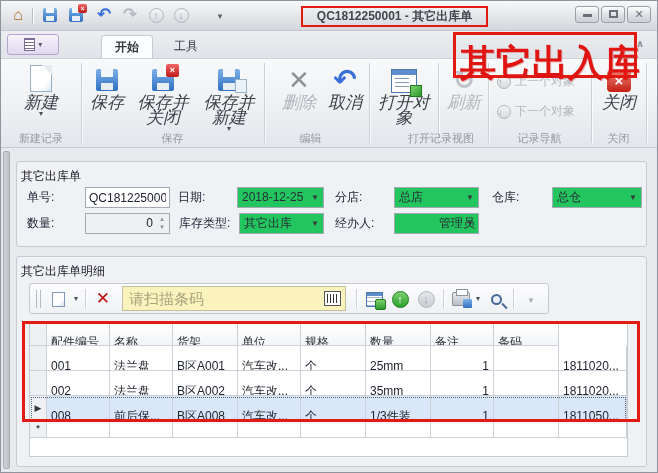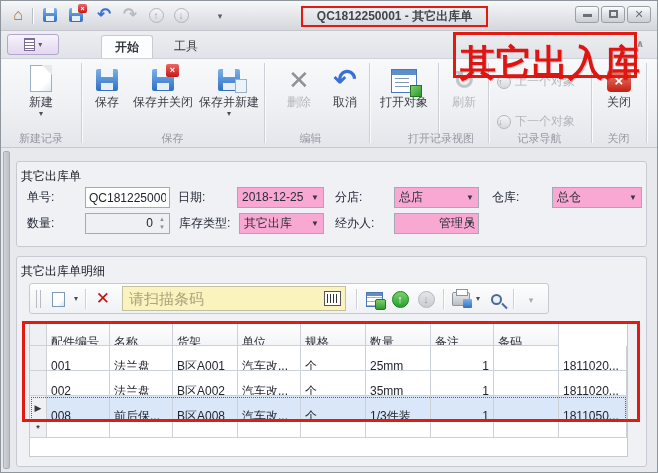--- a/index.html
+++ b/index.html
@@ -41,21 +41,21 @@
   .tab.active { background:#fcfdfe; border:1px solid #c7cbd2; border-bottom:none; border-radius:3px 3px 0 0; font-weight:bold; }
   .ribbon-collapse { position:absolute; right:8px; top:5px; width:18px; height:16px; text-align:center;
     color:#8a8f97; font-size:10px; font-weight:bold; line-height:16px; }
 
   
   .ribbon { position:absolute; left:0; top:57px; width:100%; height:90px;
     background:linear-gradient(#f8f9fa,#eef0f3 55%,#e3e6eb); border-top:1px solid #cfd3d9; border-bottom:1px solid #c5c9d0; }
   .rdiv { position:absolute; top:4px; width:1px; height:80px; background:#ccd0d6; box-shadow:1px 0 0 #fafbfc; }
   .rbtn { position:absolute; top:3px; height:68px; text-align:center; border-radius:3px; }
   .rbtn .ric { height:33px; padding-top:3px; }
-  .rbtn .rlb { font-size:12px; color:#3b3f46; line-height:15px; }
+  .rbtn .rlb { font-size:17px; color:#3b3f46; line-height:15px;font-style:italic; }
   .rbtn .rdropmark { font-size:8px; color:#4a4e55; line-height:8px; }
   .rbtn.disabled .rlb { color:#b3b7bd; }
   .grouplabel { position:absolute; top:72px; height:15px; text-align:center; font-size:11px; color:#9699a0; }
   .icon-newpage { display:inline-block; position:relative; width:22px; height:27px; background:linear-gradient(135deg,#fff 70%,#dce9f5); border:1px solid #9ab0c6; }
   .icon-newpage::before { content:""; position:absolute; right:-1px; top:-1px; border:5px solid transparent; border-top-color:#e7e9ed; border-right-color:#e7e9ed; }
   .floppy.big { width:22px; height:22px; margin-top:4px; }
   .floppy.big::before { left:5px; width:12px; height:8px; }
   .floppy.big::after { left:5px; height:7px; width:12px; }
   .badge-x.big { width:13px; height:13px; font-size:9px; line-height:13px; right:-5px; top:-5px; }
   .minipage { position:absolute; right:-7px; bottom:-2px; width:12px; height:14px; background:#eaf2fa; border:1px solid #9ab0c6; }
@@ -73,21 +73,21 @@
     background:linear-gradient(#ef8a7c,#c41e12); color:#fff; font-weight:bold; font-size:15px; line-height:22px; text-align:center; }
 
   
   .leftstrip { position:absolute; left:2px; top:150px; width:7px; height:318px;
     background:linear-gradient(90deg,#cfd3d8,#bcc1c7); border:1px solid #a9aeb5; border-radius:2px; }
   .gbox { position:absolute; background:#f0f1f5; border:1px solid #c7cad2; border-radius:3px; }
   .gbox-title { position:absolute; left:4px; top:6px; font-size:12px; color:#16161f; }
   .flabel { position:absolute; height:21px; line-height:21px; color:#1c2230; }
   .finput { position:absolute; height:21px; border:1px solid #a4aab4; background:#fff; font-size:12px;
     line-height:19px; padding:0 3px; overflow:hidden; white-space:nowrap; font-family:inherit; color:#20242c; }
-  .combo { position:absolute; height:21px; border:1px solid #a4aab4; background:#f9a8d4; line-height:19px; padding:0 16px 0 4px; overflow:hidden; white-space:nowrap; }
+  .combo { position:absolute; height:21px; border:1px solid #a4aab4; background:#22c55e; line-height:19px; padding:0 16px 0 4px; overflow:hidden; white-space:nowrap; }
   .combo .carr { position:absolute; right:2px; top:0; width:12px; height:100%; font-size:8px; color:#33373e; text-align:center; line-height:19px; }
   .spin { background:#eef0f4; text-align:right; padding-right:16px; }
   .spinarrows { position:absolute; right:1px; top:1px; width:12px; height:17px; font-size:6px; color:#8a8f97; text-align:center; line-height:8px; }
 
   
   .dtoolbar { position:absolute; left:12px; top:26px; width:520px; height:31px; border:1px solid #c6c9d1; border-radius:3px;
     background:linear-gradient(#fdfdfe,#eff1f4); display:flex; align-items:center; padding:0 4px; }
   .grip { width:5px; height:18px; border-left:1px solid #b7bbc2; border-right:1px solid #b7bbc2; margin:0 5px 0 2px; }
   .tbtn { height:24px; min-width:24px; border-radius:3px; text-align:center; line-height:24px; margin:0 1px; position:relative; }
   .tsep { width:1px; height:20px; background:#cdd1d7; box-shadow:1px 0 0 #fff; margin:0 4px; }
@@ -209,21 +209,21 @@
 
     <div class="rbtn disabled" style="left:441px;width:44px;">
       <div class="ric"><span class="refresh-big">↻</span></div>
       <div class="rlb">刷新</div>
     </div>
     <div class="rdiv" style="left:487px;"></div>
 
     <div class="rnav" style="left:496px;top:12px;width:92px;">
       <span class="circ">↑</span><span>上一个对象</span>
     </div>
-    <div class="rnav" style="left:496px;top:42px;width:92px;margin-top:10px;">
+    <div class="rnav" style="left:496px;top:42px;width:92px;">
       <span class="circ">↓</span><span>下一个对象</span>
     </div>
     <div class="rdiv" style="left:590px;"></div>
 
     <div class="rbtn" style="left:594px;width:48px;">
       <div class="ric"><span class="icon-closered">×</span></div>
       <div class="rlb">关闭</div>
     </div>
     <div class="rdiv" style="left:645px;"></div>
 

